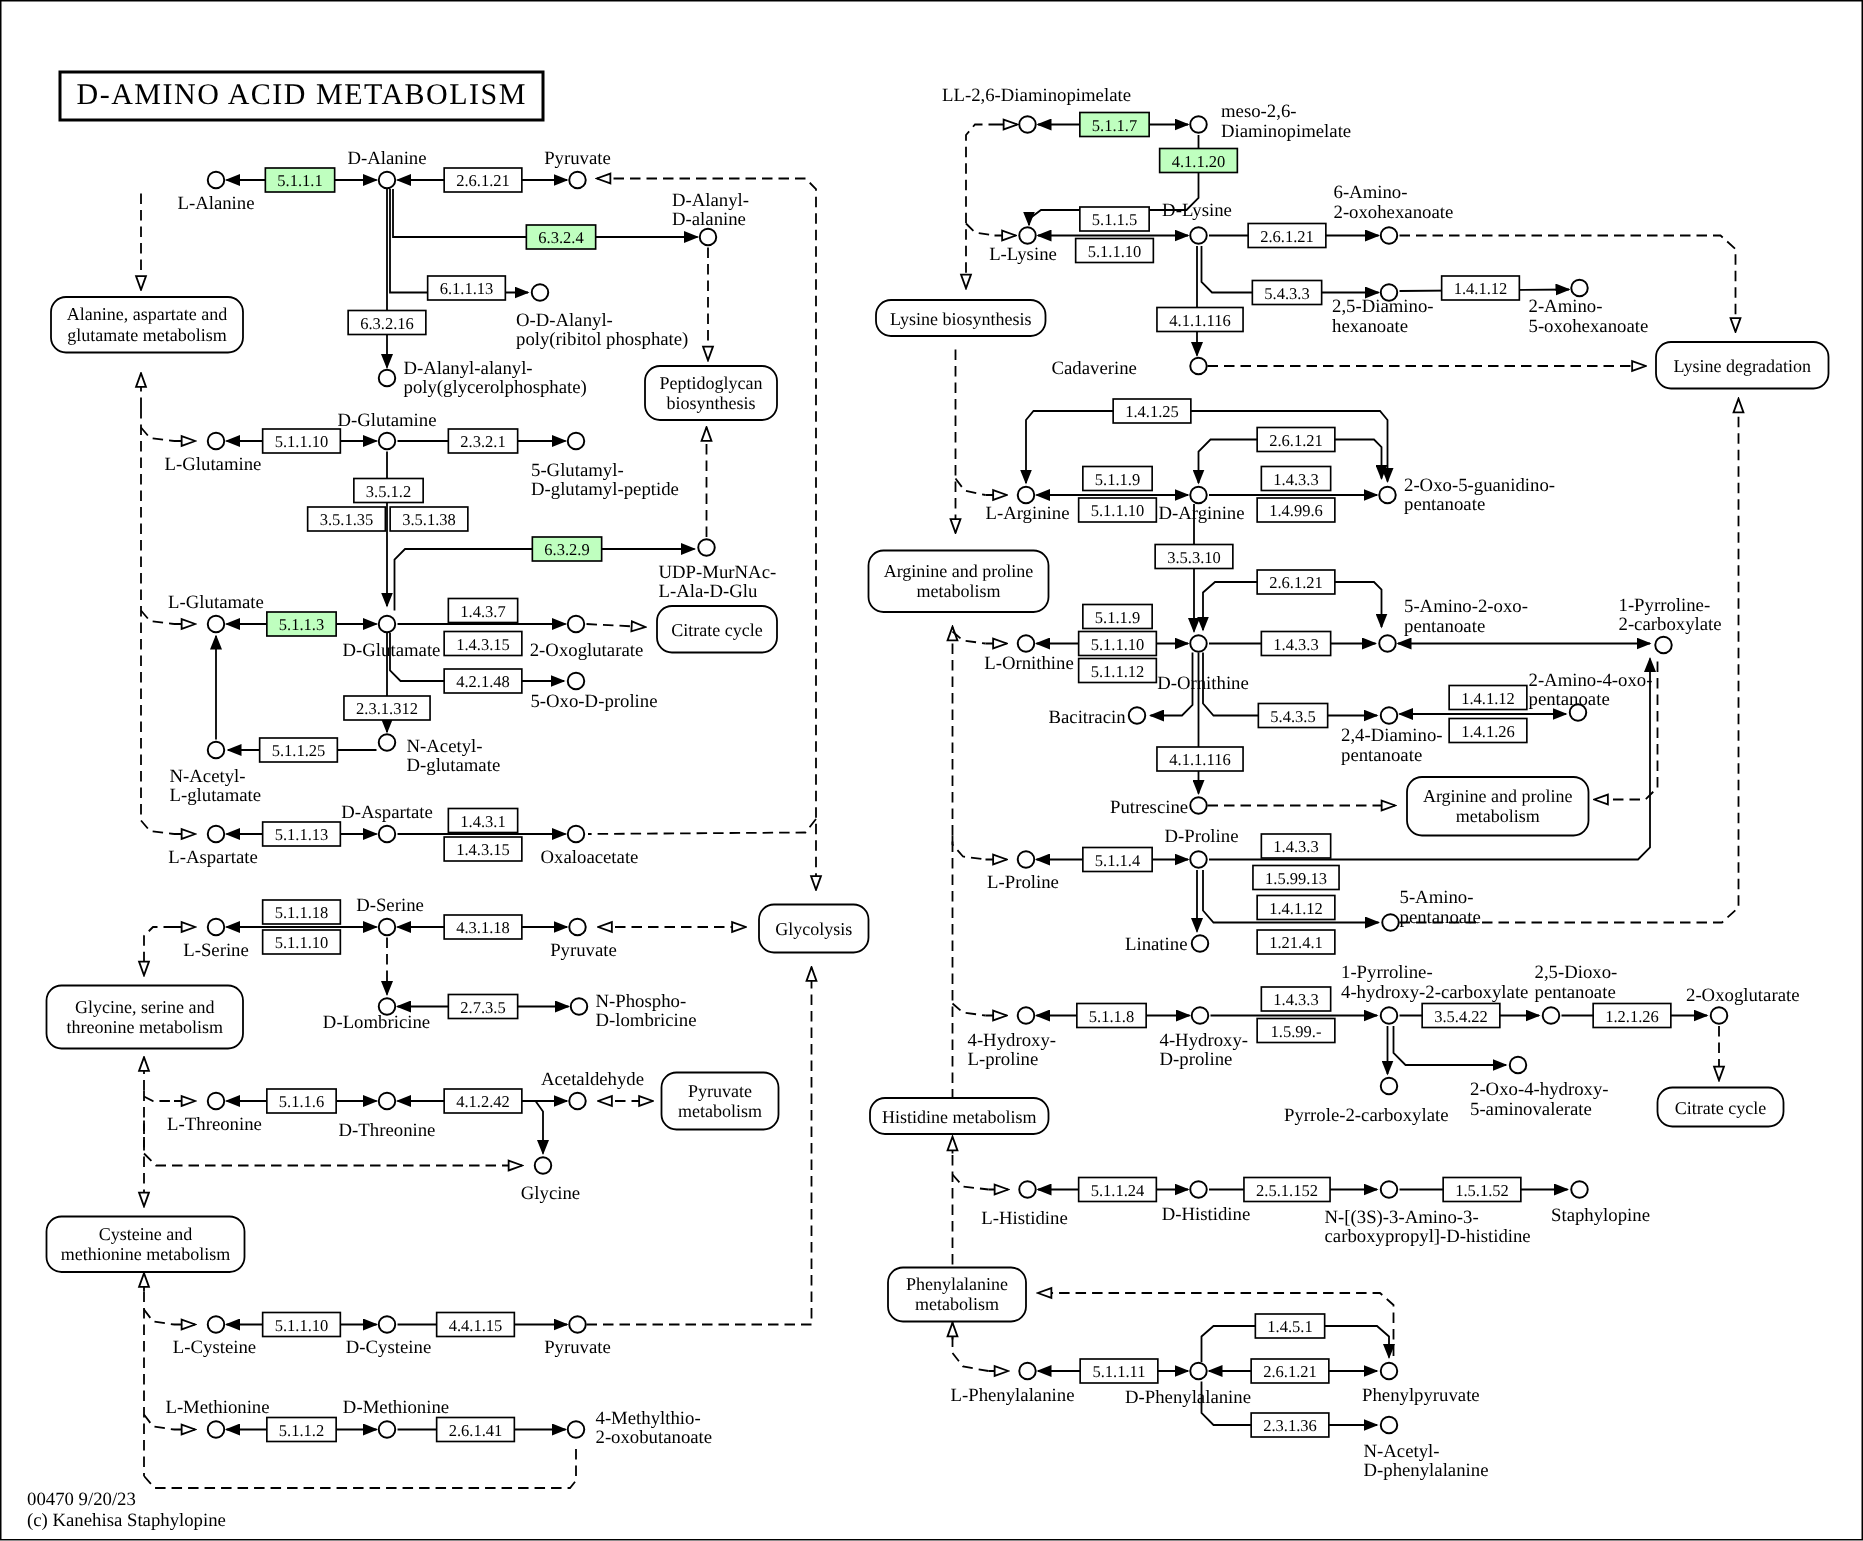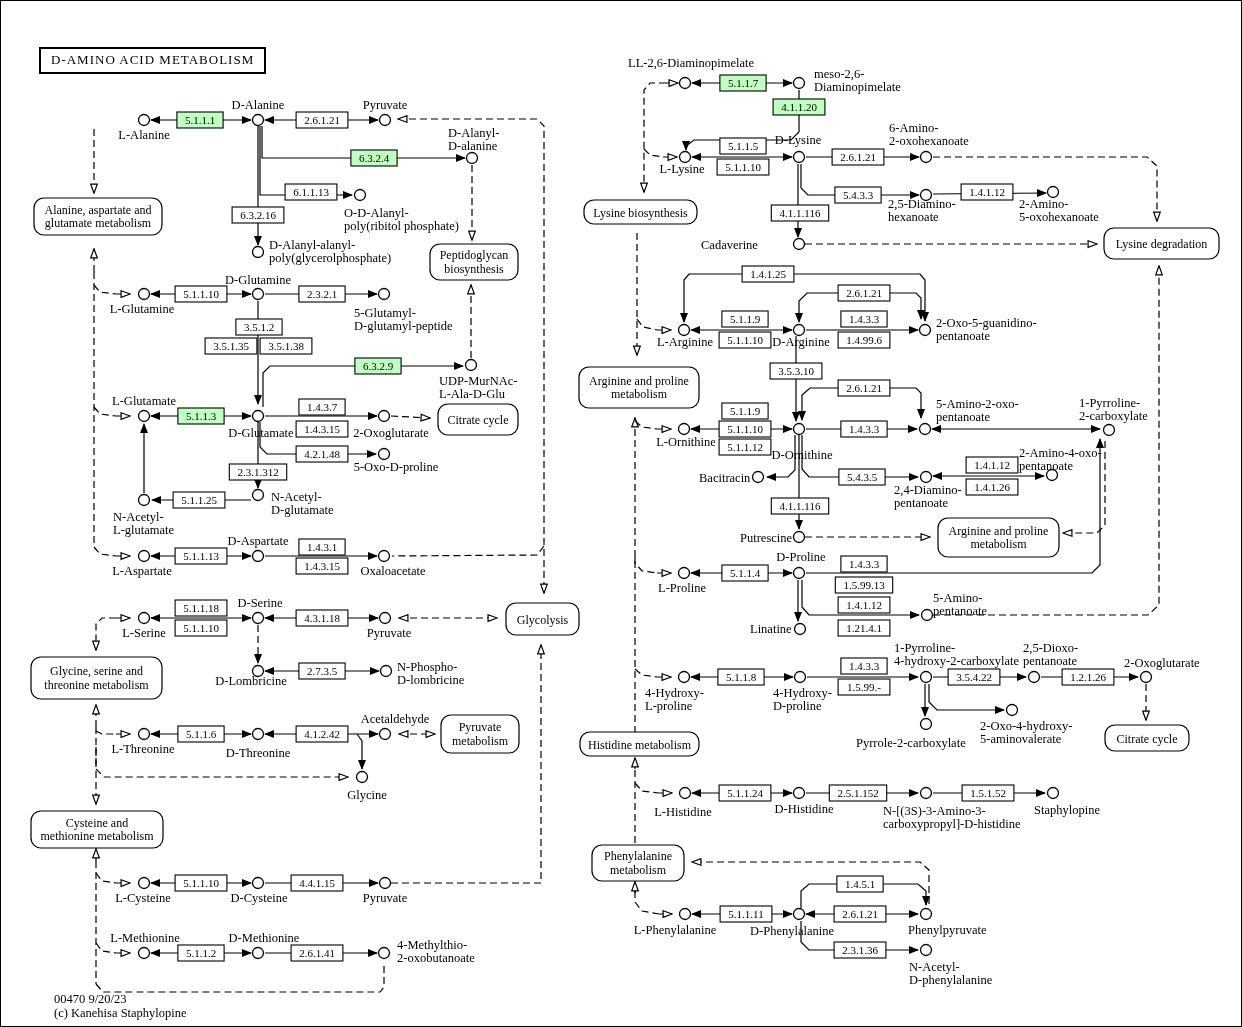--- a/index.html
+++ b/index.html
@@ -1,21 +1,21 @@
 <!DOCTYPE html>
 <html><head>
 <meta charset="utf-8">
 <style>
   html,body{margin:0;padding:0;background:#888;}
   .canvas{position:relative;width:1242px;height:1027px;background:#fff;border:1px solid #000;box-sizing:border-box;
           font-family:"Liberation Serif","DejaVu Serif",serif;}
   svg{position:absolute;left:0;top:0;}
   #title-box{position:absolute;left:38px;top:46px;border:2px solid #000;padding:3px 10px 4px 10px;
-             font-size:13px;letter-spacing:1px;background:#fff;white-space:nowrap;}
-  #footer{position:absolute;left:17px;top:991px;font-size:12.5px;line-height:14px;color:#000;margin-left:36px;}
+             font-size:20px;letter-spacing:1px;background:#fff;white-space:nowrap;}
+  #footer{position:absolute;left:17px;top:991px;font-size:12.5px;line-height:14px;color:#000;}
   .edge{stroke:#000;stroke-width:1.2;fill:none;}
   .dash{stroke-dasharray:7 4;}
   .cnode{fill:#fff;stroke:#000;stroke-width:1.3;}
   .ebox{stroke:#000;stroke-width:1.1;}
   .etxt{font-size:11px;text-anchor:middle;fill:#000;}
   .ltxt{font-size:12.5px;fill:#000;}
   .ptxt{font-size:12px;fill:#000;text-anchor:middle;}
   .pbox{fill:#fff;stroke:#000;stroke-width:1.2;}
 </style>
 </head>

